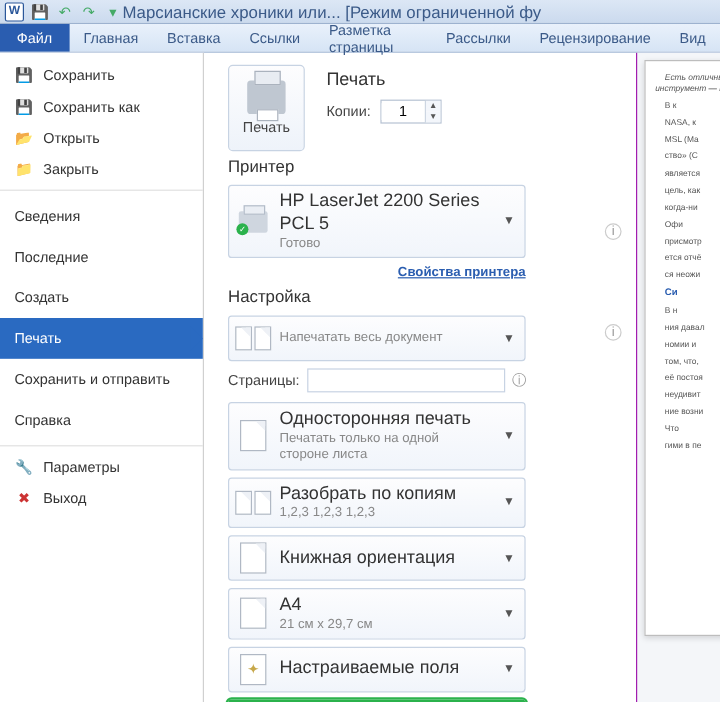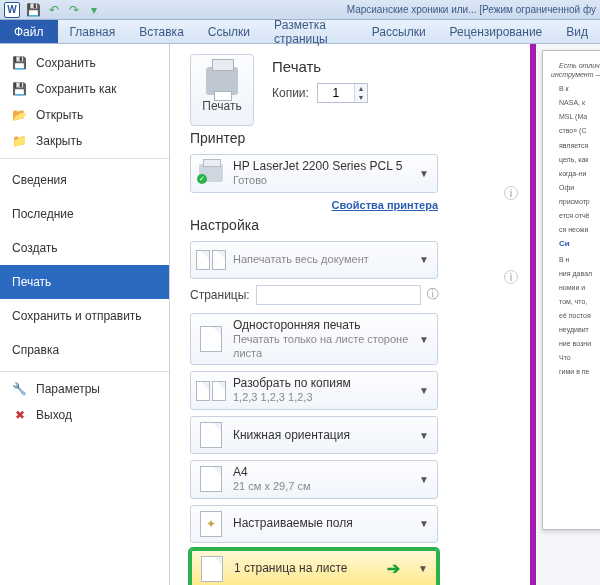--- a/index.html
+++ b/index.html
@@ -3,21 +3,21 @@
 <meta charset="utf-8">
 <style>
   * { box-sizing: border-box; margin: 0; padding: 0; font-family: "Segoe UI", Tahoma, sans-serif; }
   body { width: 600px; height: 585px; overflow: hidden; background: #fff; font-size: 12px; color: #444; }
 
   
   .titlebar { height: 20px; background: linear-gradient(#dce7f5,#cbdaee); display: flex; align-items: center; padding: 0 4px; border-bottom: 1px solid #9db2cf; }
   .word-icon { width: 16px; height: 16px; background: #fff; border: 1px solid #2b579a; color: #2b579a; font-weight: bold; font-size: 10px; display: flex; align-items: center; justify-content: center; border-radius: 2px; }
   .qat { display: flex; gap: 4px; margin-left: 6px; }
   .qat-item { width: 16px; height: 16px; display: flex; align-items: center; justify-content: center; color: #4a6; }
-  .title-text { flex: 1; text-align: right; color: #3b5a88; font-size: 10px; white-space: nowrap; overflow: hidden; }
+  .title-text { flex: 1; text-align: left; color: #3b5a88; font-size: 14px; white-space: nowrap; overflow: hidden; }
 
   
   .ribbon { height: 24px; background: linear-gradient(#e9f1fb,#d6e4f5); display: flex; align-items: stretch; border-bottom: 1px solid #a8bcd8; }
   .file-tab { background: #2a5db0; color: #fff; padding: 0 14px; display: flex; align-items: center; font-size: 12px; }
   .tab { padding: 0 12px; display: flex; align-items: center; color: #3b5a88; font-size: 12px; cursor: pointer; }
 
   
   .main { display: flex; height: calc(585px - 44px); }
 
   
@@ -45,35 +45,35 @@
   .spin-btns { display:flex; flex-direction:column; border-left:1px solid #cdd6e2; }
   .spin-btns span { width:12px; height:9px; font-size:7px; line-height:9px; text-align:center; color:#555; cursor:pointer; background:#f3f6fb; }
 
   .info-icon { position:absolute; right:12px; color:#999; font-size:11px; border:1px solid #ccc; width:14px; height:14px; border-radius:50%; display:flex; align-items:center; justify-content:center; cursor:pointer; }
   .info1 { top: 142px; }
   .info2 { top: 226px; }
 
   .dropdown { width: 248px; border:1px solid #c7d3e3; border-radius:3px; background:linear-gradient(#fdfdfe,#f1f5fb); display:flex; align-items:center; padding:4px 6px; gap:8px; margin-bottom:6px; cursor:pointer; position:relative; }
   .dropdown .dd-icon { width:28px; height:28px; display:flex; align-items:center; justify-content:center; flex-shrink:0; }
   .dropdown .dd-text { flex:1; line-height:1.25; }
-  .dropdown .dd-title { color:#333; font-size:12px; }
+  .dropdown .dd-title { color:#333; font-size:15px; }
   .dropdown .dd-sub { color:#888; font-size:11px; }
   .dropdown .dd-arrow { color:#555; font-size:10px; padding:0 2px; }
   .dropdown.highlight { background:linear-gradient(#fff7d6,#ffe98a); border:2px solid #2bb24c; box-shadow: 0 0 0 2px #2bb24c; }
   .green-arrow { color:#18a038; font-weight:bold; font-size:16px; margin-right:8px; }
 
   .pages-row { display:flex; align-items:center; gap:6px; margin:2px 0 8px 0; }
   .pages-row input { flex:1; border:1px solid #c7d3e3; height:20px; padding:0 4px; font-size:12px; background:#fff; }
 
   .link { color:#2a5db0; cursor:pointer; font-size:11px; }
   .link.right { display:block; text-align:right; width:248px; margin-bottom:6px; }
   .link-u { text-decoration: underline; font-weight: bold; }
 
   
-  .preview { width: 70px; border-left:6px solid #a21caf; background:#f4f6f9; padding:6px 0 0 6px; position: relative; }
+  .preview { width: 70px; border-left:1px solid #a21caf; background:#f4f6f9; padding:6px 0 0 6px; position: relative; }
   .page-preview { width: 120px; background:#fff; border:1px solid #bdbdbd; box-shadow: 0 2px 5px rgba(0,0,0,.15); padding:10px 8px; font-size:7px; line-height:1.3; color:#555; font-style: italic; font-family: "Times New Roman", serif; overflow: hidden; height: 480px; }
   .page-preview p { margin-bottom: 5px; text-indent: 8px; font-style: normal; }
   .page-preview .blue { color:#2a5db0; font-weight:bold; font-size:8px; font-style: normal; }
 
   .doc-glyph { width:22px; height:26px; background:#fff; border:1px solid #b0b8c4; position:relative; }
   .doc-glyph::after { content:""; position:absolute; top:0; right:0; border:4px solid transparent; border-top-color:#eef1f6; border-right-color:#eef1f6; }
   .two-doc { display:flex; gap:2px; }
   .two-doc .doc-glyph { width:14px; height:20px; }
   .printer-small { width:24px; height:18px; background:#cfd6df; border-radius:2px; position:relative; }
   .printer-small::before { content:""; position:absolute; top:-5px; left:4px; width:16px; height:6px; background:#eaeef4; border:1px solid #b3bcc9; }
@@ -212,21 +212,21 @@
       <input value="" style="">
       <span style="color:#999">ⓘ</span>
     </div>
 
     <div class="dropdown">
       <div class="dd-icon">
           <div class="doc-glyph"></div>
         </div>
       <div class="dd-text">
         <div class="dd-title">Односторонняя печать</div>
-        <div class="dd-sub">Печатать только на листе стороне листа</div>
+        <div class="dd-sub">Печатать только на одной стороне листа</div>
       </div>
       <span class="dd-arrow">▼</span>
     </div>
 
     <div class="dropdown">
       <div class="dd-icon">
           <div class="two-doc">
             <div class="doc-glyph"></div>
             <div class="doc-glyph"></div>
           </div>

